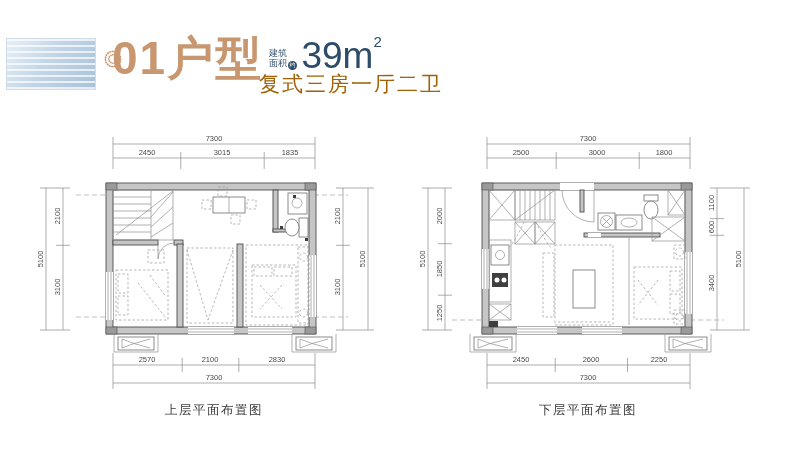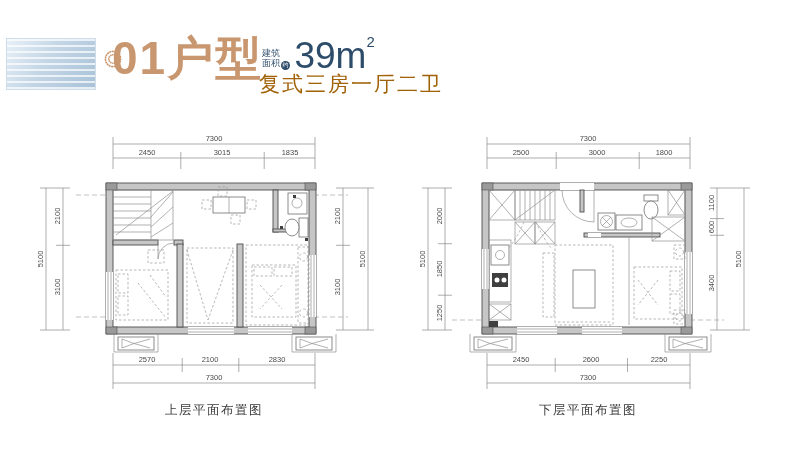--- a/index.html
+++ b/index.html
@@ -7,21 +7,21 @@
         font-family:"Liberation Sans","DejaVu Sans",sans-serif;}
   
   #logo-block{position:absolute;left:6px;top:38px;width:88px;height:50px;
       background:linear-gradient(125deg,#e8f0f7 0%,#c3d6e6 45%,#a9c2d8 100%);
       border:1px solid #cfdde9;}
   #logo-block .stripes{position:absolute;inset:0;
       background:repeating-linear-gradient(180deg,rgba(255,255,255,0.7) 0 2px,rgba(255,255,255,0) 2px 6px);}
   #sun-icon{position:absolute;left:103px;top:49px;width:20px;height:20px;}
   #unit-title{position:absolute;left:112px;top:32px;font-size:46px;font-weight:bold;
       color:#c9976f;letter-spacing:2px;line-height:52px;}
-  #area-group{position:absolute;left:262px;top:37px;color:#2d4c6a;}
+  #area-group{position:absolute;left:269px;top:37px;color:#2d4c6a;}
   #area-note{display:inline-block;vertical-align:top;font-size:9px;line-height:10px;
       margin-top:11px;color:#2d4c6a;}
   #area-note .badge{display:inline-block;width:9px;height:9px;border-radius:50%;
       background:#2d4c6a;color:#fff;font-size:6px;line-height:9px;text-align:center;
       vertical-align:-1px;margin-left:1px;}
   #area-value{display:inline-block;vertical-align:top;font-size:37px;line-height:38px;
       letter-spacing:0px;}
   #area-sup{display:inline-block;vertical-align:top;font-size:15px;line-height:14px;margin-top:-2px;}
   #subtitle{position:absolute;left:259px;top:70px;font-size:21px;letter-spacing:2px;color:#a16207;}
   

